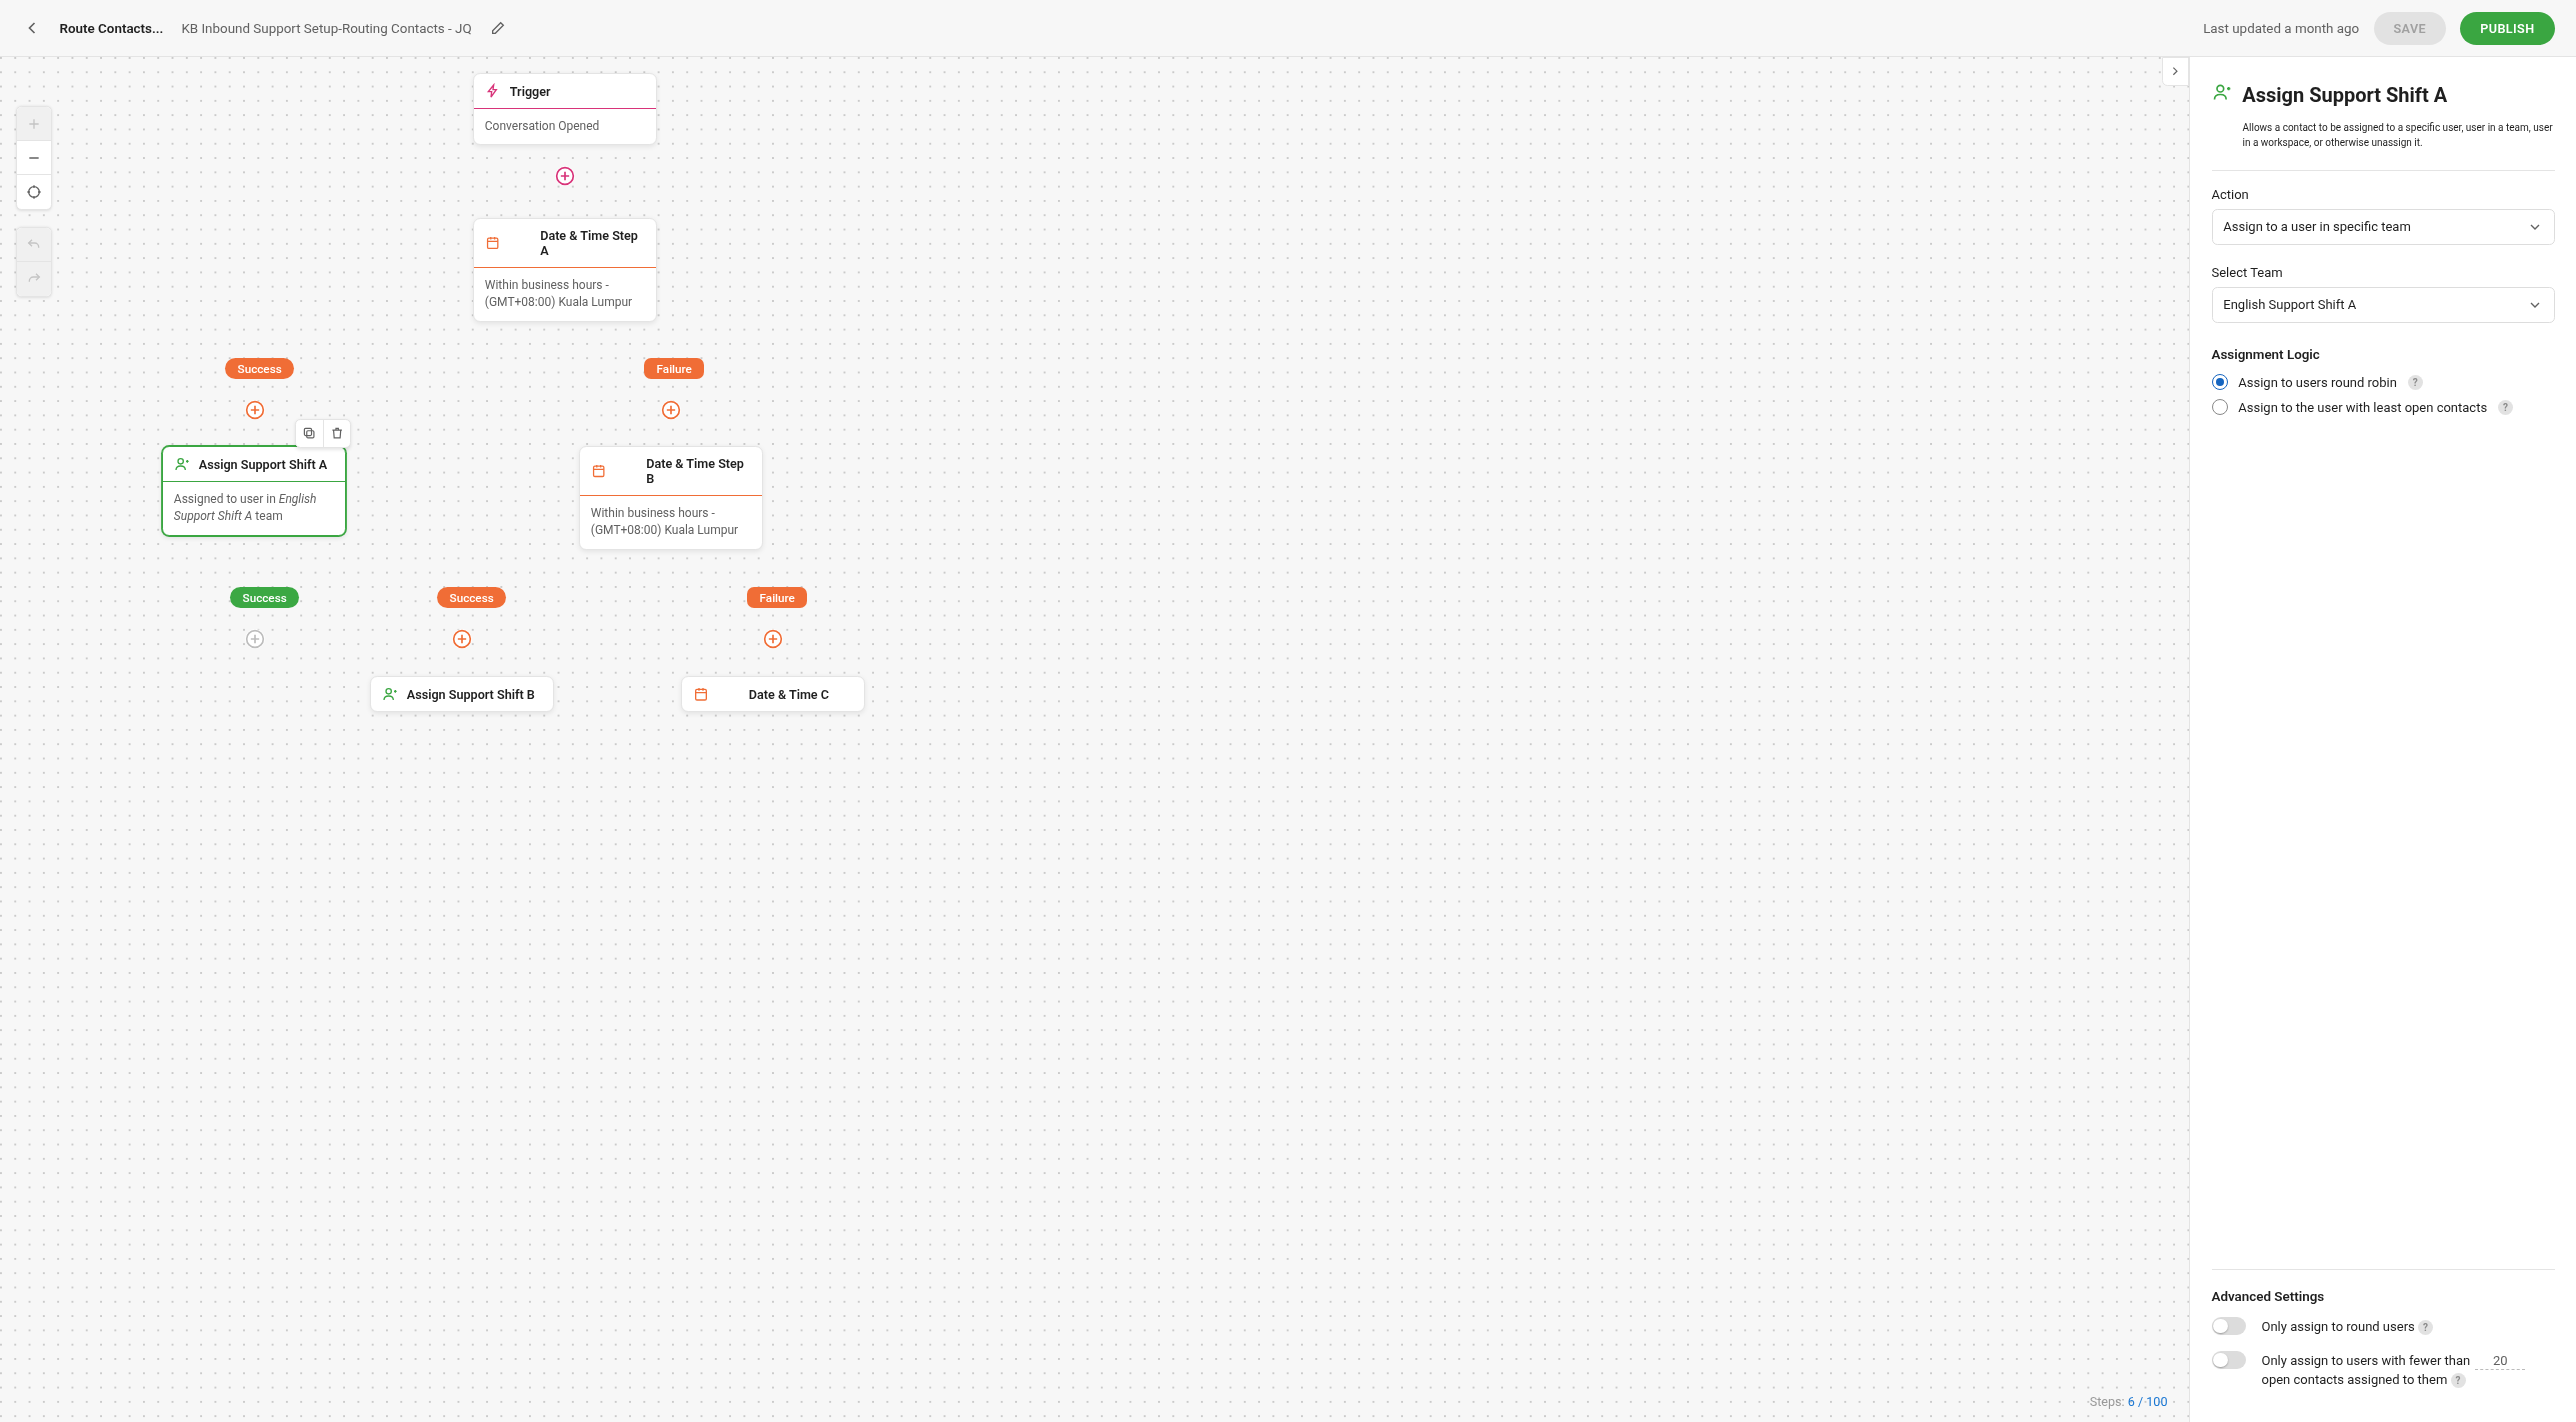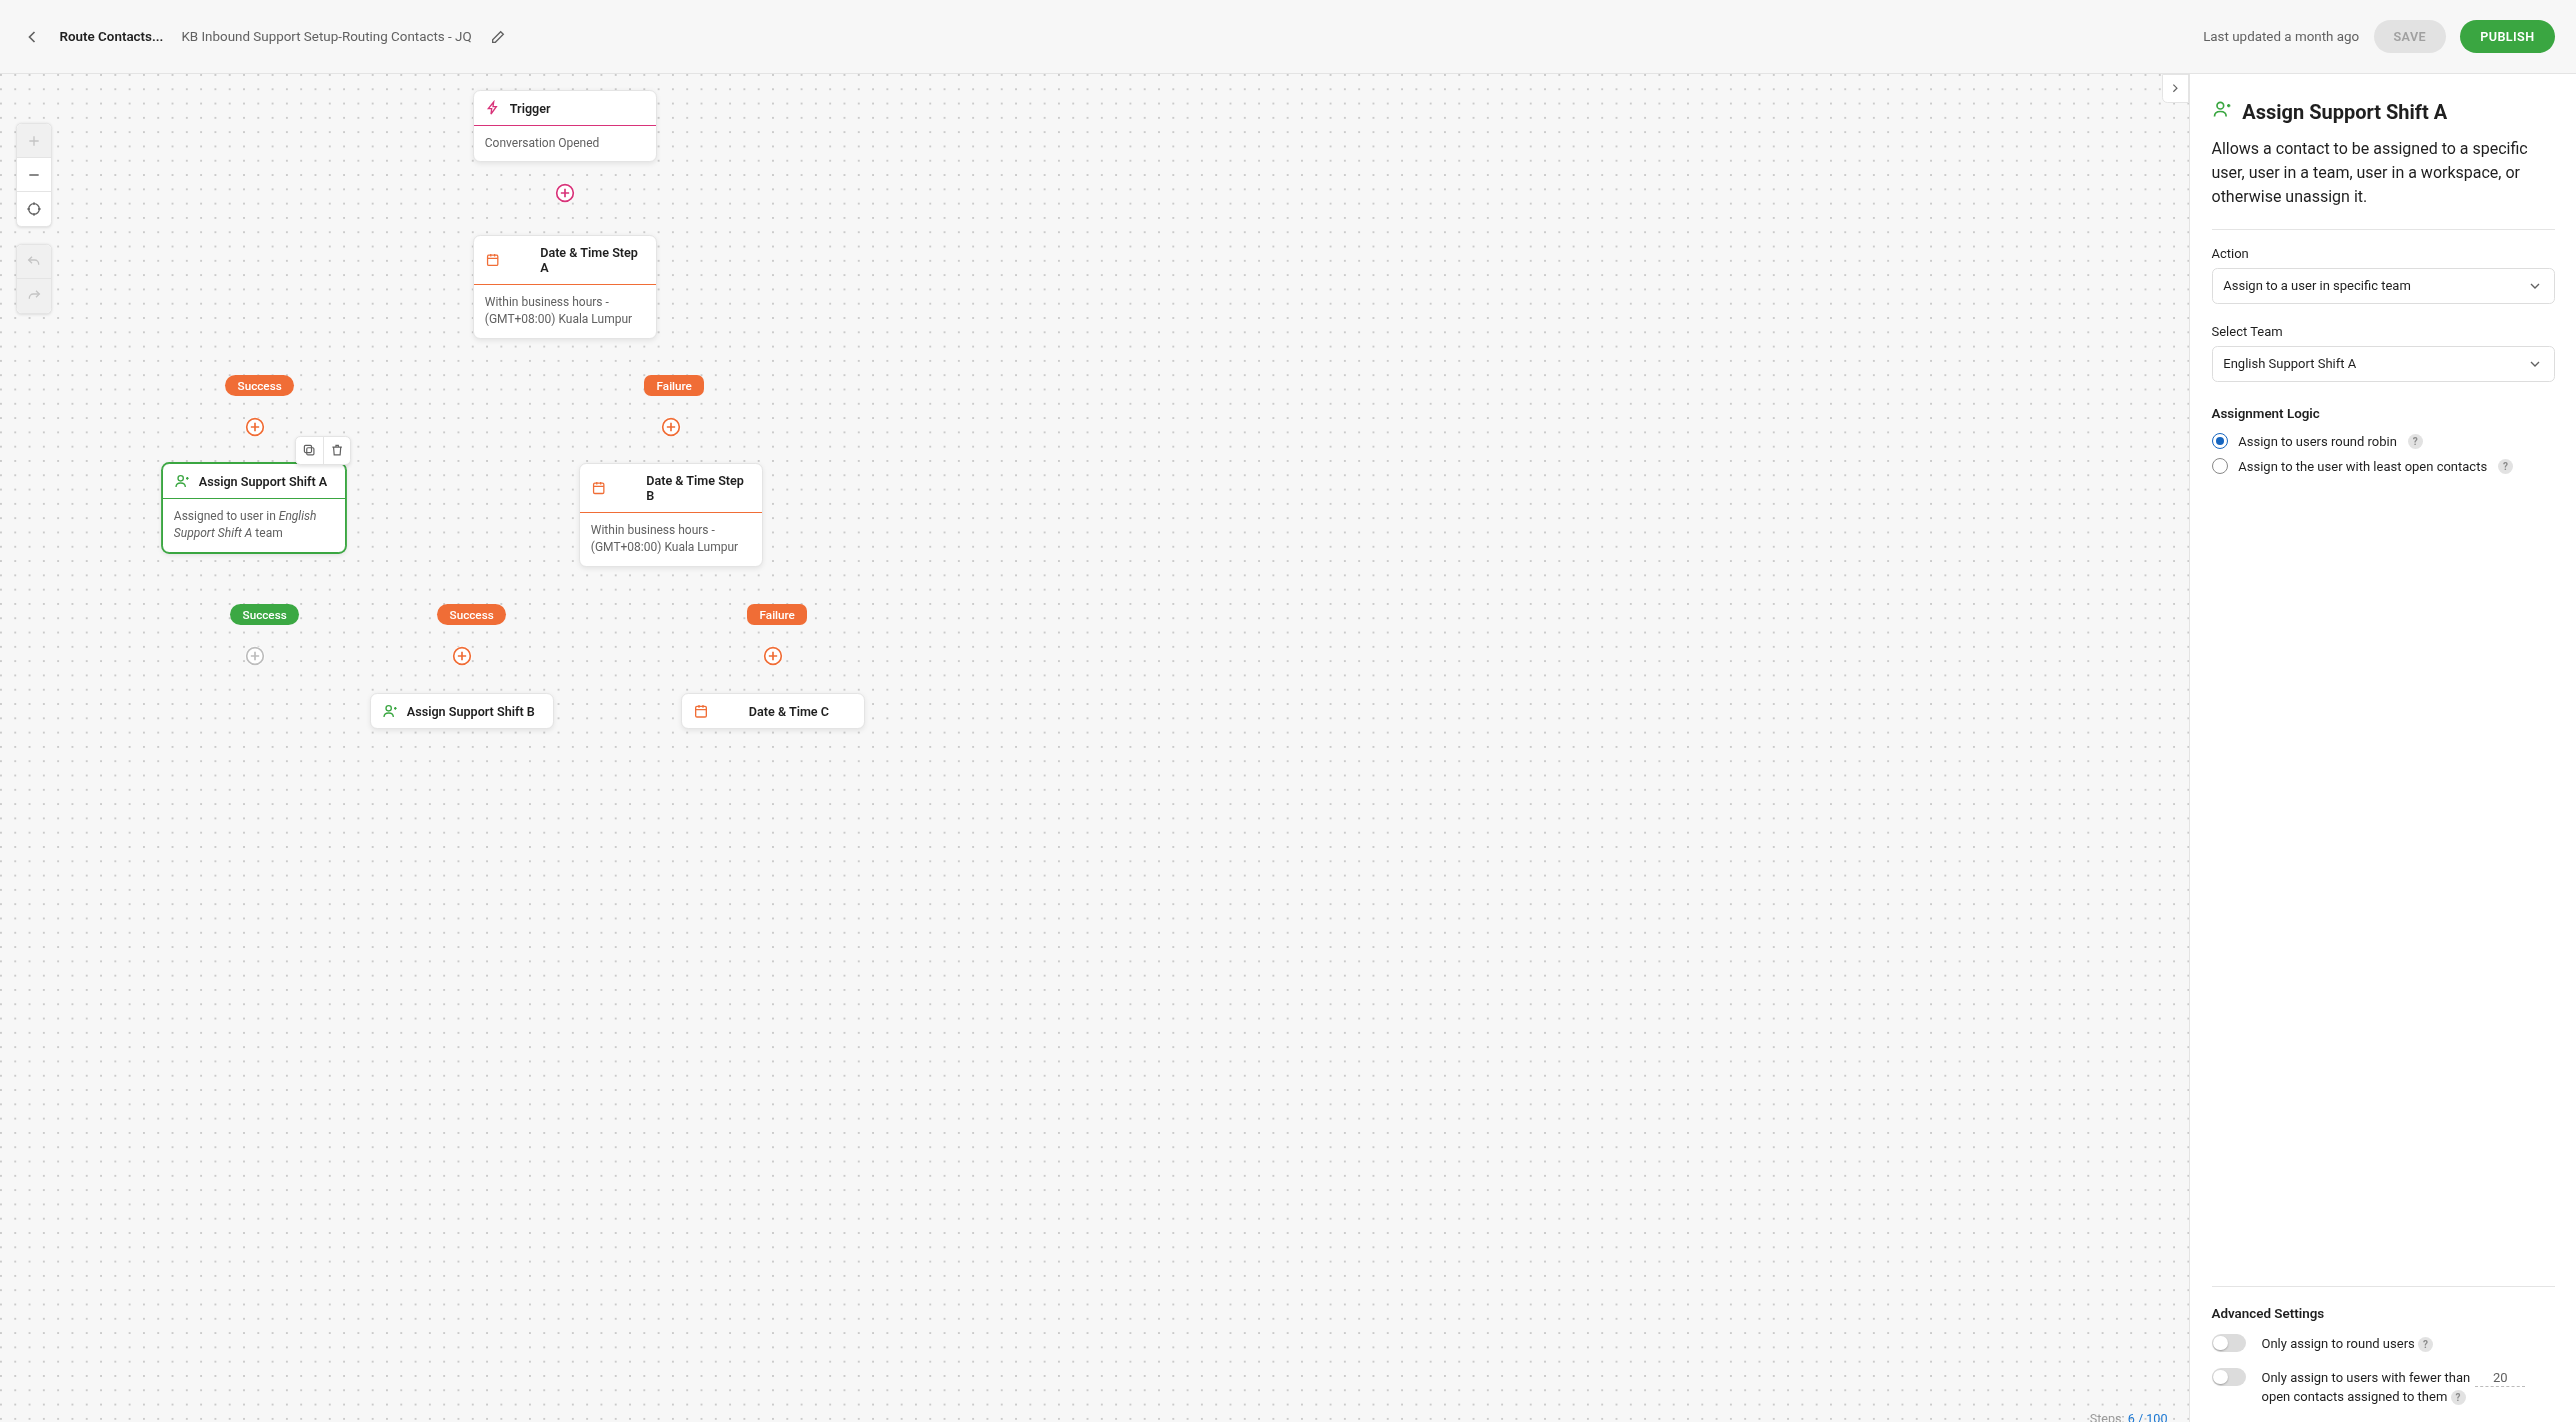--- a/index.html
+++ b/index.html
@@ -15,21 +15,21 @@
     --blue: #1976d2;
     --panel-bg: #ffffff;
     --radio-blue: #1565c0;
   }
   * { box-sizing: border-box; font-family: -apple-system, BlinkMacSystemFont, "Segoe UI", Roboto, Helvetica, Arial, sans-serif; }
   body { margin:0; background:#f7f7f7; color:var(--text); }
 
   
   .header {
     display:flex; align-items:center; justify-content:space-between;
-    height:74px; padding:0 21.5px; background:var(--bg); border-bottom:0.9px solid var(--border);
+    height:57px; padding:0 21.5px; background:var(--bg); border-bottom:0.9px solid var(--border);
   }
   .hdr-left { display:flex; align-items:center; gap:18px; }
   .back-icon svg { width:20px; height:20px; display:block; }
   .hdr-title { font-weight:600; font-size:13.4px; }
   .hdr-sub { font-size:13.4px; color:var(--text-light); }
   .edit-icon svg { width:16px; height:16px; display:block; color:var(--text-light); }
   .hdr-right { display:flex; align-items:center; gap:14.3px; }
   .updated { color:var(--text-light); font-size:13.4px; }
   .btn { font-size:12.6px; font-weight:600; border:none; border-radius:18px; padding:9px 20px; cursor:pointer; letter-spacing:0.4px; }
   .btn-save { background:#e2e2e2; color:#a0a0a0; cursor:default; }
@@ -124,21 +124,21 @@
   .steps-ind .val { color:var(--blue); }
 
   
   .panel {
     width:387px; background:#fff; border-left:0.9px solid var(--border);
     display:flex; flex-direction:column; padding:25px 21.5px 18px;
     overflow-y:auto;
   }
   .panel-title { display:flex; align-items:center; gap:10.8px; font-size:20px; font-weight:700; margin-bottom:12.6px; }
   .panel-title .icon svg { width:20px; height:20px; color:var(--green); }
-  .panel-desc { font-size:16px; color:var(--text); line-height:1.5; margin-bottom:20px; }
+  .panel-desc { font-size:10px; color:var(--text); line-height:1.5; margin-bottom:20px;margin-left:31px; }
   .panel-divider { border:none; border-top:0.9px solid var(--border); margin:0 0 16px; }
   .form-label { font-size:13px; font-weight:400; color:var(--text); margin-bottom:7.2px; }
   .select {
     display:flex; align-items:center; justify-content:space-between;
     border:0.9px solid #ddd; border-radius:5.4px; padding:9px 10.8px;
     font-size:13px; margin-bottom:20px; cursor:pointer;
   }
   .select svg { width:16px; height:16px; color:var(--text-light); }
   .section-label { font-weight:600; font-size:13.4px; margin:3.6px 0 12.6px; }
   .radio-row { display:flex; align-items:center; gap:10.8px; font-size:13px; margin-bottom:9px; }

